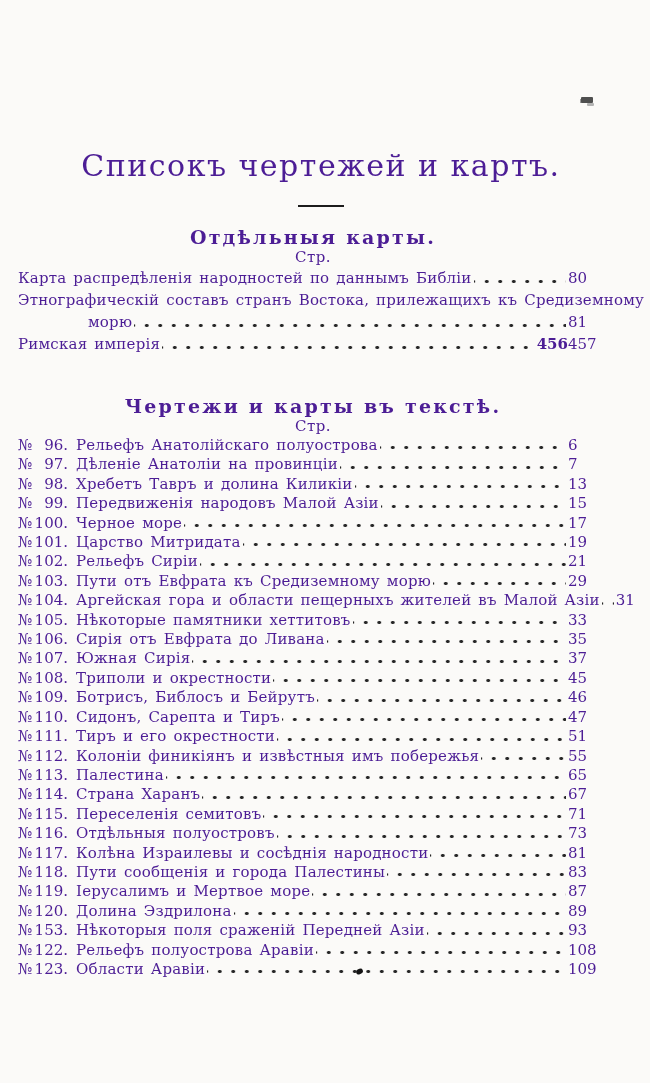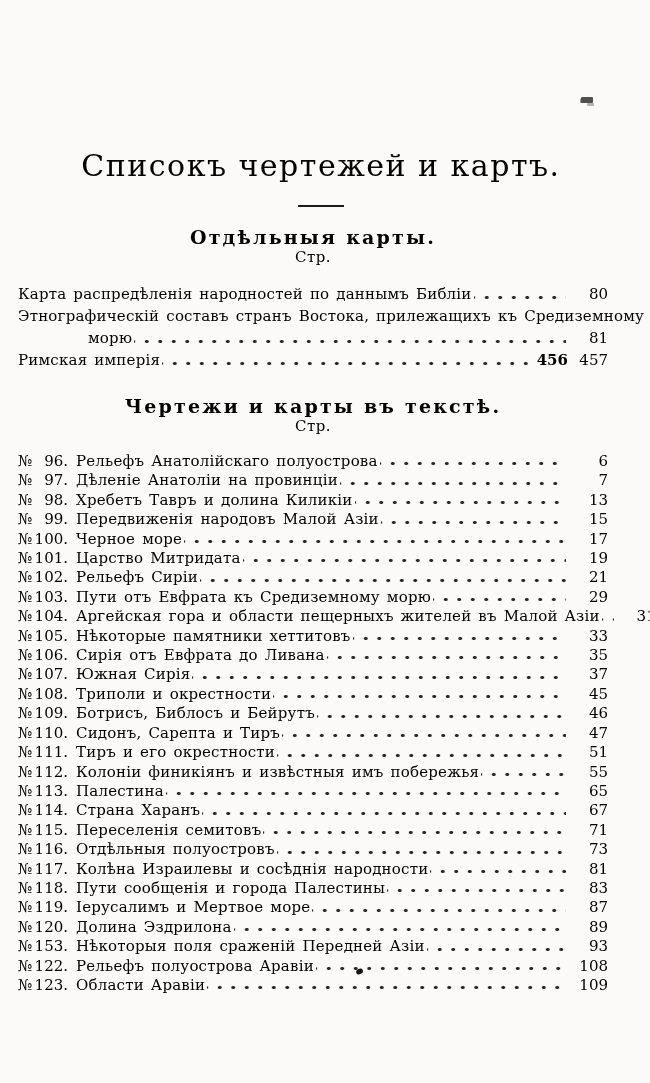--- a/index.html
+++ b/index.html
@@ -1,46 +1,46 @@
 <!DOCTYPE html>
 <html><head>
 <meta charset="utf-8">
 <style>
   html,body { margin:0; padding:0; background:#e8e8e8; }
   .page {
     position:relative; width:650px; height:1083px; margin:0 auto;
-    background:#fbfaf8; color:#000000; overflow:hidden;
+    background:#fbfaf8; color:#4c1d95; overflow:hidden;
     font-family:"DejaVu Serif","DejaVu Sans","Liberation Serif",serif;
   }
   .content { position:absolute; left:18px; top:0; width:590px; }
   .title {
     margin:148px 0 0; text-align:center; font-size:30px; font-weight:400;
     letter-spacing:1.5px; white-space:nowrap; line-height:36px; transform:translateX(8px);
   }
   .divider { width:46px; height:2px; background:#1c1c1c; margin:21px auto 0; transform:translateX(8px); }
   .section-heading {
     margin:0; font-weight:700; font-size:19px; letter-spacing:2.2px;
     text-align:center; line-height:20px; white-space:nowrap;
   }
   .sec1 .section-heading { margin-top:20px; }
-  .sec2 .section-heading { margin-top:25px; }
+  .sec2 .section-heading { margin-top:41px; }
   .page-col-label { text-align:center; font-size:15px; line-height:16px; margin-top:2px; letter-spacing:0.5px; }
-  .rows { margin-top:18px; }
+  .rows { margin-top:2px; }
   .row { display:flex; align-items:baseline; font-size:15px; white-space:nowrap; }
   .sec1 .row { line-height:22px; }
   .sec2 .row { line-height:19.4px; }
   .num { flex:0 0 50px; display:flex; justify-content:space-between; margin-right:8px; }
   .rtitle { word-spacing:2px; letter-spacing:0.2px; }
   .leader {
     flex:1 1 auto; min-width:12px; align-self:stretch; margin:0 2px;
     background-image:radial-gradient(circle, #262626 1.5px, transparent 2px);
     background-size:13.5px 5px; background-repeat:repeat-x;
     background-position:6px calc(100% - 5px);
   }
-  .pageno { flex:0 0 40px; text-align:right; }
+  .pageno { flex:0 0 40px; text-align:left; }
   .inline-page { margin-left:0;font-weight:bold; }
   .cont-indent { flex:0 0 70px; }
   .speck-top { position:absolute; left:581px; top:97px; width:12px; height:6px; background:#4f4f4f; border-radius:1px; box-shadow:-2px 1px 0 -1px #9a9a9a; }
   .speck-top-sub { position:absolute; left:587px; top:103px; width:7px; height:3px; background:#b3b3b3; border-radius:1px; }
   .speck-bottom { position:absolute; left:356px; top:969px; width:7px; height:5px; background:#141414; border-radius:60% 40% 50% 50%; transform:rotate(-25deg); }
 </style>
 </head>
 <body>
 
 <div class="page">

